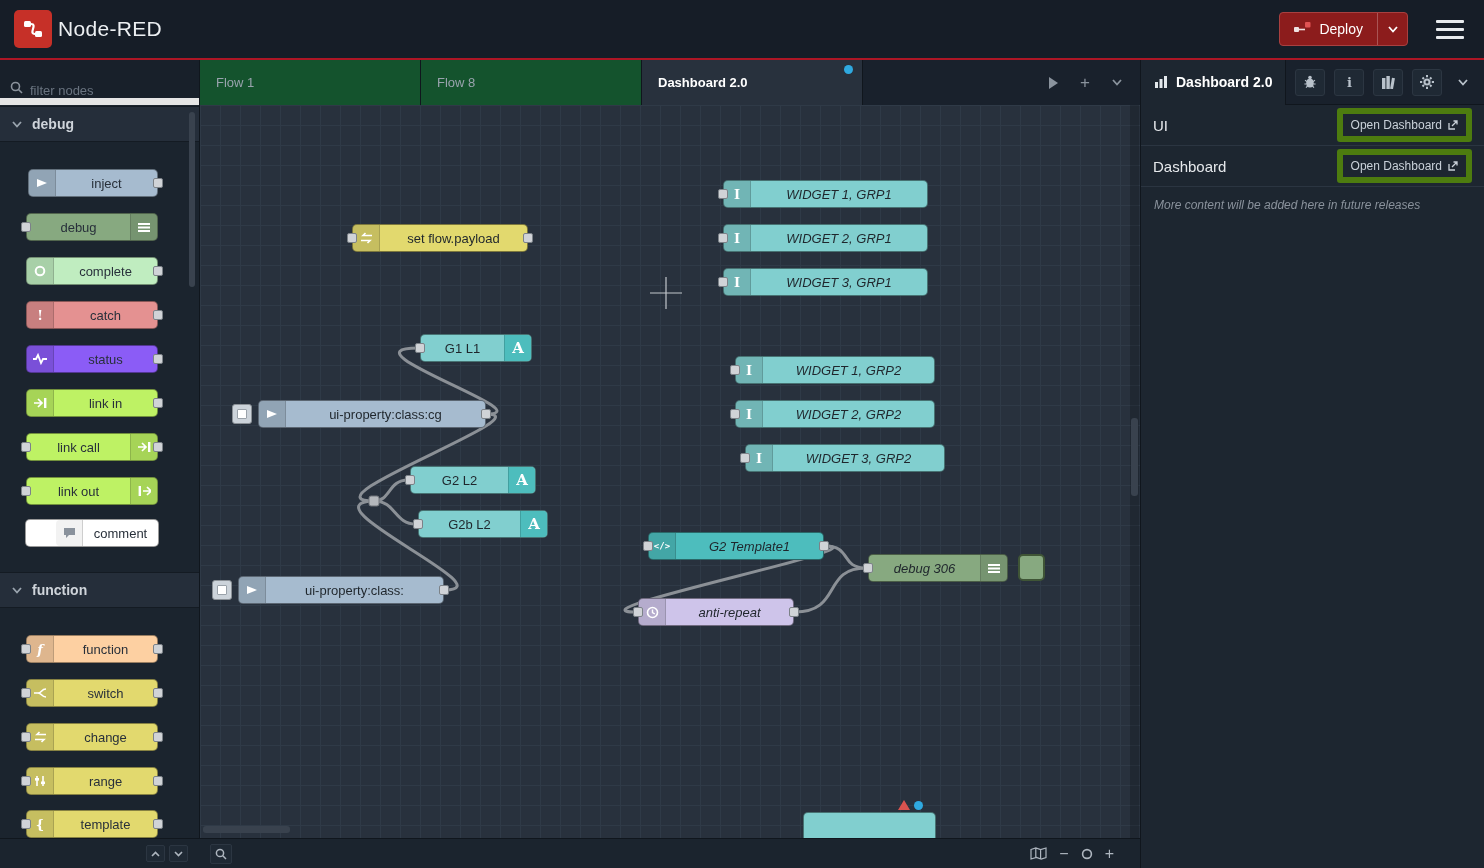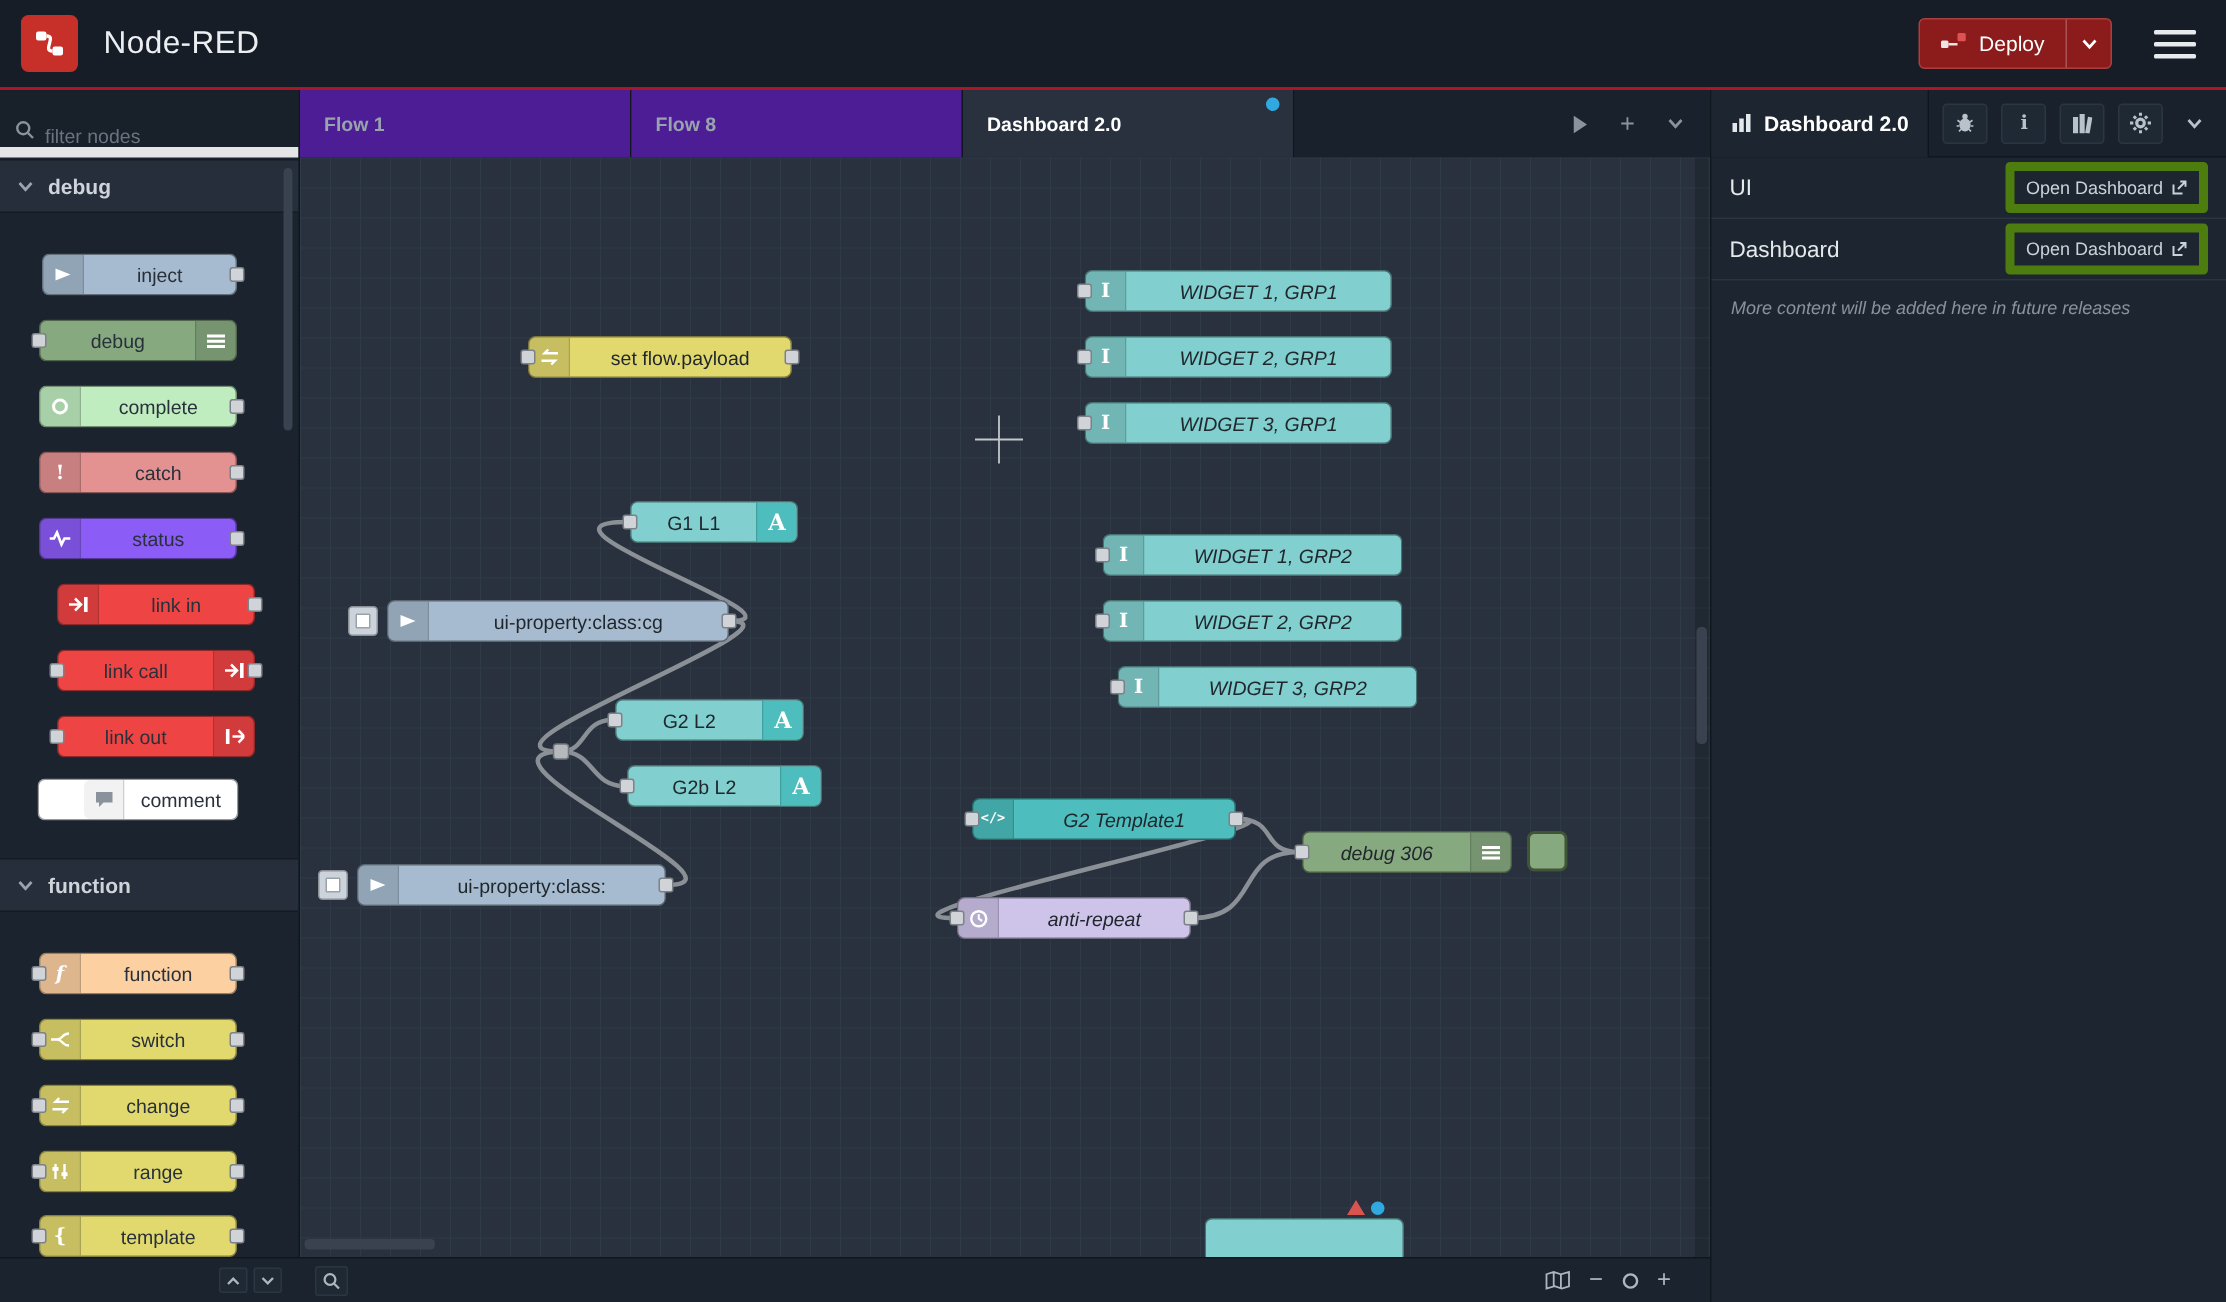--- a/index.html
+++ b/index.html
@@ -9,21 +9,21 @@
     font-family:"Liberation Sans", sans-serif; color:#d7dce1; background:#1d2630;
   }
   
   .header {
     position:absolute; left:0; top:0; width:1484px; height:60px;
     background:#161d27; border-bottom:2px solid #ad1625;
     display:flex; align-items:center; padding:0 14px;
   }
   .logo { width:38px; height:38px; border-radius:5px; background:#c63028;
     display:flex; align-items:center; justify-content:center; }
-  .app-title { margin-left:17px; font-size:21px; color:#eceff2; letter-spacing:.3px; }
+  .app-title { margin-left:6px; font-size:21px; color:#eceff2; letter-spacing:.3px; }
   .header-spacer { flex:1; }
   .deploy-btn {
     height:34px; background:#8c1c1c; border:1px solid #a84040; border-radius:4px;
     display:flex; align-items:center; color:#fff; font-size:14px; cursor:pointer;
   }
   .deploy-main { display:flex; align-items:center; gap:8px; padding:0 14px; }
   .deploy-caret { width:30px; height:100%; display:flex; align-items:center; justify-content:center;
     border-left:1px solid rgba(255,255,255,.25); }
   .hamburger { margin-left:28px; margin-right:6px; cursor:pointer; }
   .hamburger div { width:28px; height:3px; background:#e8ebee; margin:5px 0; border-radius:1px; }
@@ -64,35 +64,35 @@
   .glyph.up { font-style:normal; }
   .pp { position:absolute; top:50%; margin-top:-5px; width:10px; height:10px;
     background:#d0d3d7; border:1px solid #7c8288; border-radius:2px; }
   .pp.l { left:-6px; } .pp.r { right:-6px; }
   .palette-scroll { position:absolute; right:4px; top:52px; width:6px; height:175px;
     background:#39424e; border-radius:3px; }
 
   
   .c-steel { background:#a6bbcf; } .c-debug { background:#87a980; }
   .c-complete { background:#c0edc0; } .c-catch { background:#e49191; }
-  .c-status { background:#8b5cf6; } .c-link { background:#ef4444;margin-left:12px; }
+  .c-status { background:#8b5cf6; } .c-link { background:#bef264; }
   .c-comment { background:#ffffff;padding-left:30px; } .c-func { background:#fdd0a2; }
   .c-yellow { background:#e2d96e; } .c-teal { background:#81cfcf; }
   .c-tealdark { background:#4dbdbd; } .c-lav { background:#cec4ea; }
 
   
   .workspace { position:absolute; left:200px; top:60px; width:940px; height:778px; }
   .tabbar {
     position:absolute; left:0; top:0; width:100%; height:45px; background:#19212c;
     display:flex; align-items:stretch;
   }
   .tab {
     position:relative; width:221px; border-right:1px solid #10161d;
     display:flex; align-items:center; padding:0 16px;
-    font-size:13px; color:#99a3ad; cursor:pointer; background:#4c1d95;font-weight:bold;
+    font-size:13px; color:#99a3ad; cursor:pointer; background:#14532d;
   }
   .tab.active { background:#28313d; color:#ffffff; font-weight:bold; }
   .tab .dot { position:absolute; top:5px; right:9px; width:9px; height:9px;
     border-radius:50%; background:#2fa9e0; }
   .tabbar-buttons { margin-left:auto; display:flex; align-items:center; gap:6px; padding-right:10px; }
   .tbtn { width:26px; height:26px; display:flex; align-items:center; justify-content:center;
     color:#8a939d; font-size:17px; cursor:pointer; border-radius:3px; }
 
   .viewport {
     position:absolute; left:0; top:45px; width:940px; height:733px; overflow:hidden;

